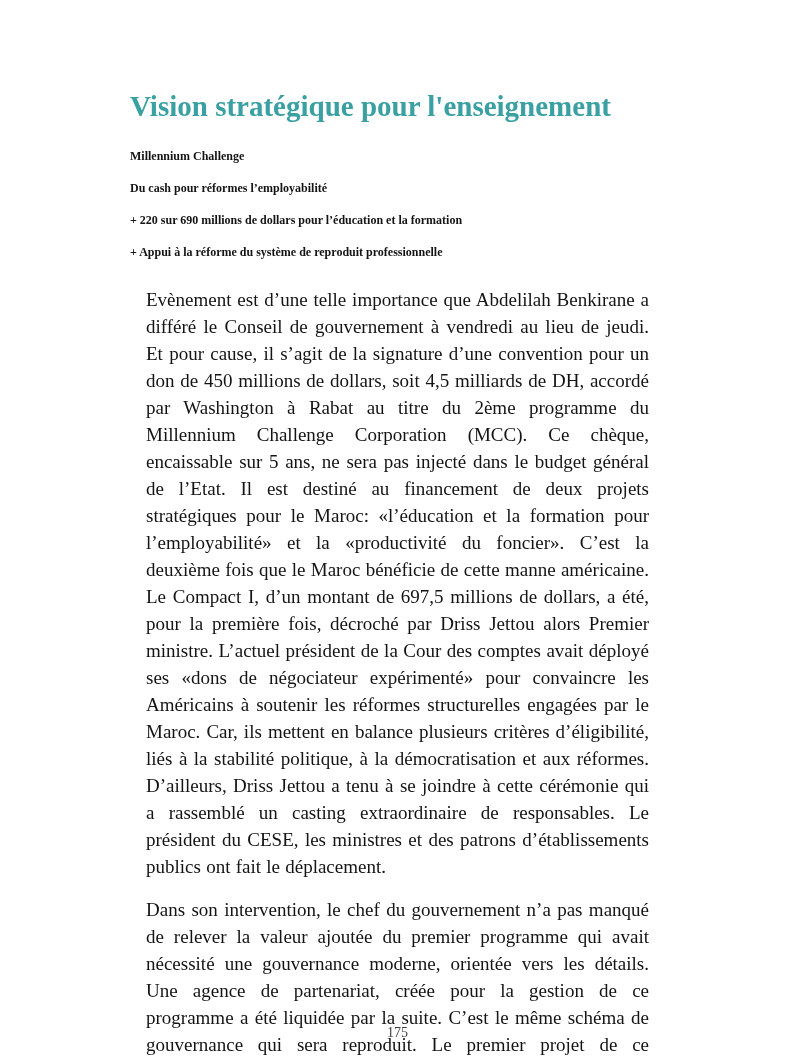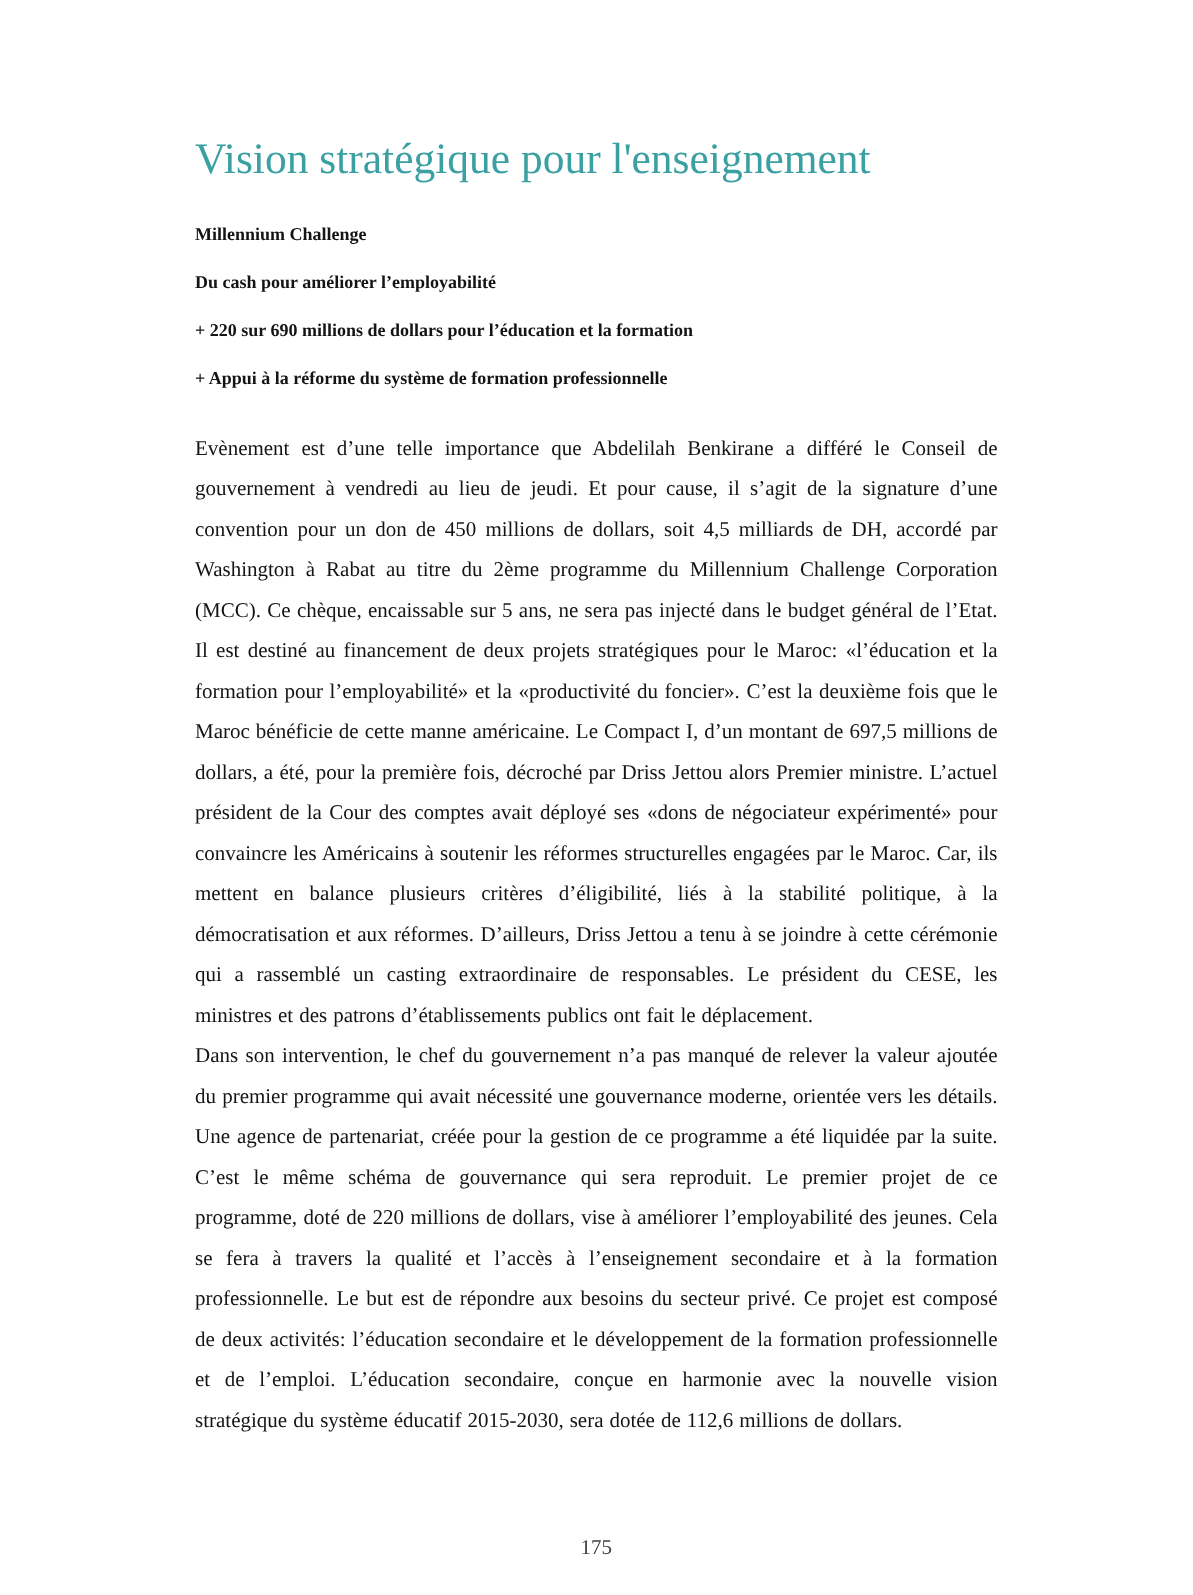--- a/index.html
+++ b/index.html
@@ -16,63 +16,63 @@
     overflow: hidden;
   }
   .page {
     position: absolute;
     top: 0; left: 0; right: 0; bottom: 0;
     padding: 90px 130px 0 130px;
     box-sizing: border-box;
   }
   .doc-title {
     font-size: 29px;
-    font-weight: normal;
+    font-weight: bold;
     margin: 0 0 26px 0;
     line-height: 1.15;
   }
   .subhead {
     font-size: 12px;
     font-weight: bold;
     margin: 0 0 17px 0;
     line-height: 1.25;
   }
   .subhead.last {
     margin-bottom: 26px;
   }
   .body-copy p {
-    font-size: 14px;
+    font-size: 19px;
     line-height: 27px;
     text-align: justify;
-    margin: 0;
+    margin: 16px;
     word-spacing: 0.5px;
   }
   .page-number {
     position: absolute;
     bottom: 22px;
     left: 0;
     width: 100%;
     text-align: center;
     font-size: 14px;
   }
 </style>
 </head>
 <body>
 
 <div class="page">
 
   <h1 class="doc-title" style="color: rgb(58, 160, 162);">Vision stratégique pour l'enseignement</h1>
 
   <p class="subhead">Millennium Challenge</p>
 
-  <p class="subhead">Du cash pour améliorer l’employabilité</p>
+  <p class="subhead">Du cash pour réformes l’employabilité</p>
 
   <p class="subhead">+ 220 sur 690 millions de dollars pour l’éducation et la formation</p>
 
-  <p class="subhead last">+ Appui à la réforme du système de formation professionnelle</p>
+  <p class="subhead last">+ Appui à la réforme du système de reproduit professionnelle</p>
 
   <div class="body-copy">
     <p>Evènement est d’une telle importance que Abdelilah Benkirane a différé le Conseil de gouvernement à vendredi au lieu de jeudi. Et pour cause, il s’agit de la signature d’une convention pour un don de 450 millions de dollars, soit 4,5 milliards de DH, accordé par Washington à Rabat au titre du 2ème programme du Millennium Challenge Corporation (MCC). Ce chèque, encaissable sur 5 ans, ne sera pas injecté dans le budget général de l’Etat. Il est destiné au financement de deux projets stratégiques pour le Maroc: «l’éducation et la formation pour l’employabilité» et la «productivité du foncier». C’est la deuxième fois que le Maroc bénéficie de cette manne américaine. Le Compact I, d’un montant de 697,5 millions de dollars, a été, pour la première fois, décroché par Driss Jettou alors Premier ministre. L’actuel président de la Cour des comptes avait déployé ses «dons de négociateur expérimenté» pour convaincre les Américains à soutenir les réformes structurelles engagées par le Maroc. Car, ils mettent en balance plusieurs critères d’éligibilité, liés à la stabilité politique, à la démocratisation et aux réformes. D’ailleurs, Driss Jettou a tenu à se joindre à cette cérémonie qui a rassemblé un casting extraordinaire de responsables. Le président du CESE, les ministres et des patrons d’établissements publics ont fait le déplacement.</p>
     <p>Dans son intervention, le chef du gouvernement n’a pas manqué de relever la valeur ajoutée du premier programme qui avait nécessité une gouvernance moderne, orientée vers les détails. Une agence de partenariat, créée pour la gestion de ce programme a été liquidée par la suite. C’est le même schéma de gouvernance qui sera reproduit. Le premier projet de ce programme, doté de 220 millions de dollars, vise à améliorer l’employabilité des jeunes. Cela se fera à travers la qualité et l’accès à l’enseignement secondaire et à la formation professionnelle. Le but est de répondre aux besoins du secteur privé. Ce projet est composé de deux activités: l’éducation secondaire et le développement de la formation professionnelle et de l’emploi. L’éducation secondaire, conçue en harmonie avec la nouvelle vision stratégique du système éducatif 2015-2030, sera dotée de 112,6 millions de dollars.</p>
 
   </div>
 
 </div>
 
 <div class="page-number" style="color: #404040;">175</div>

